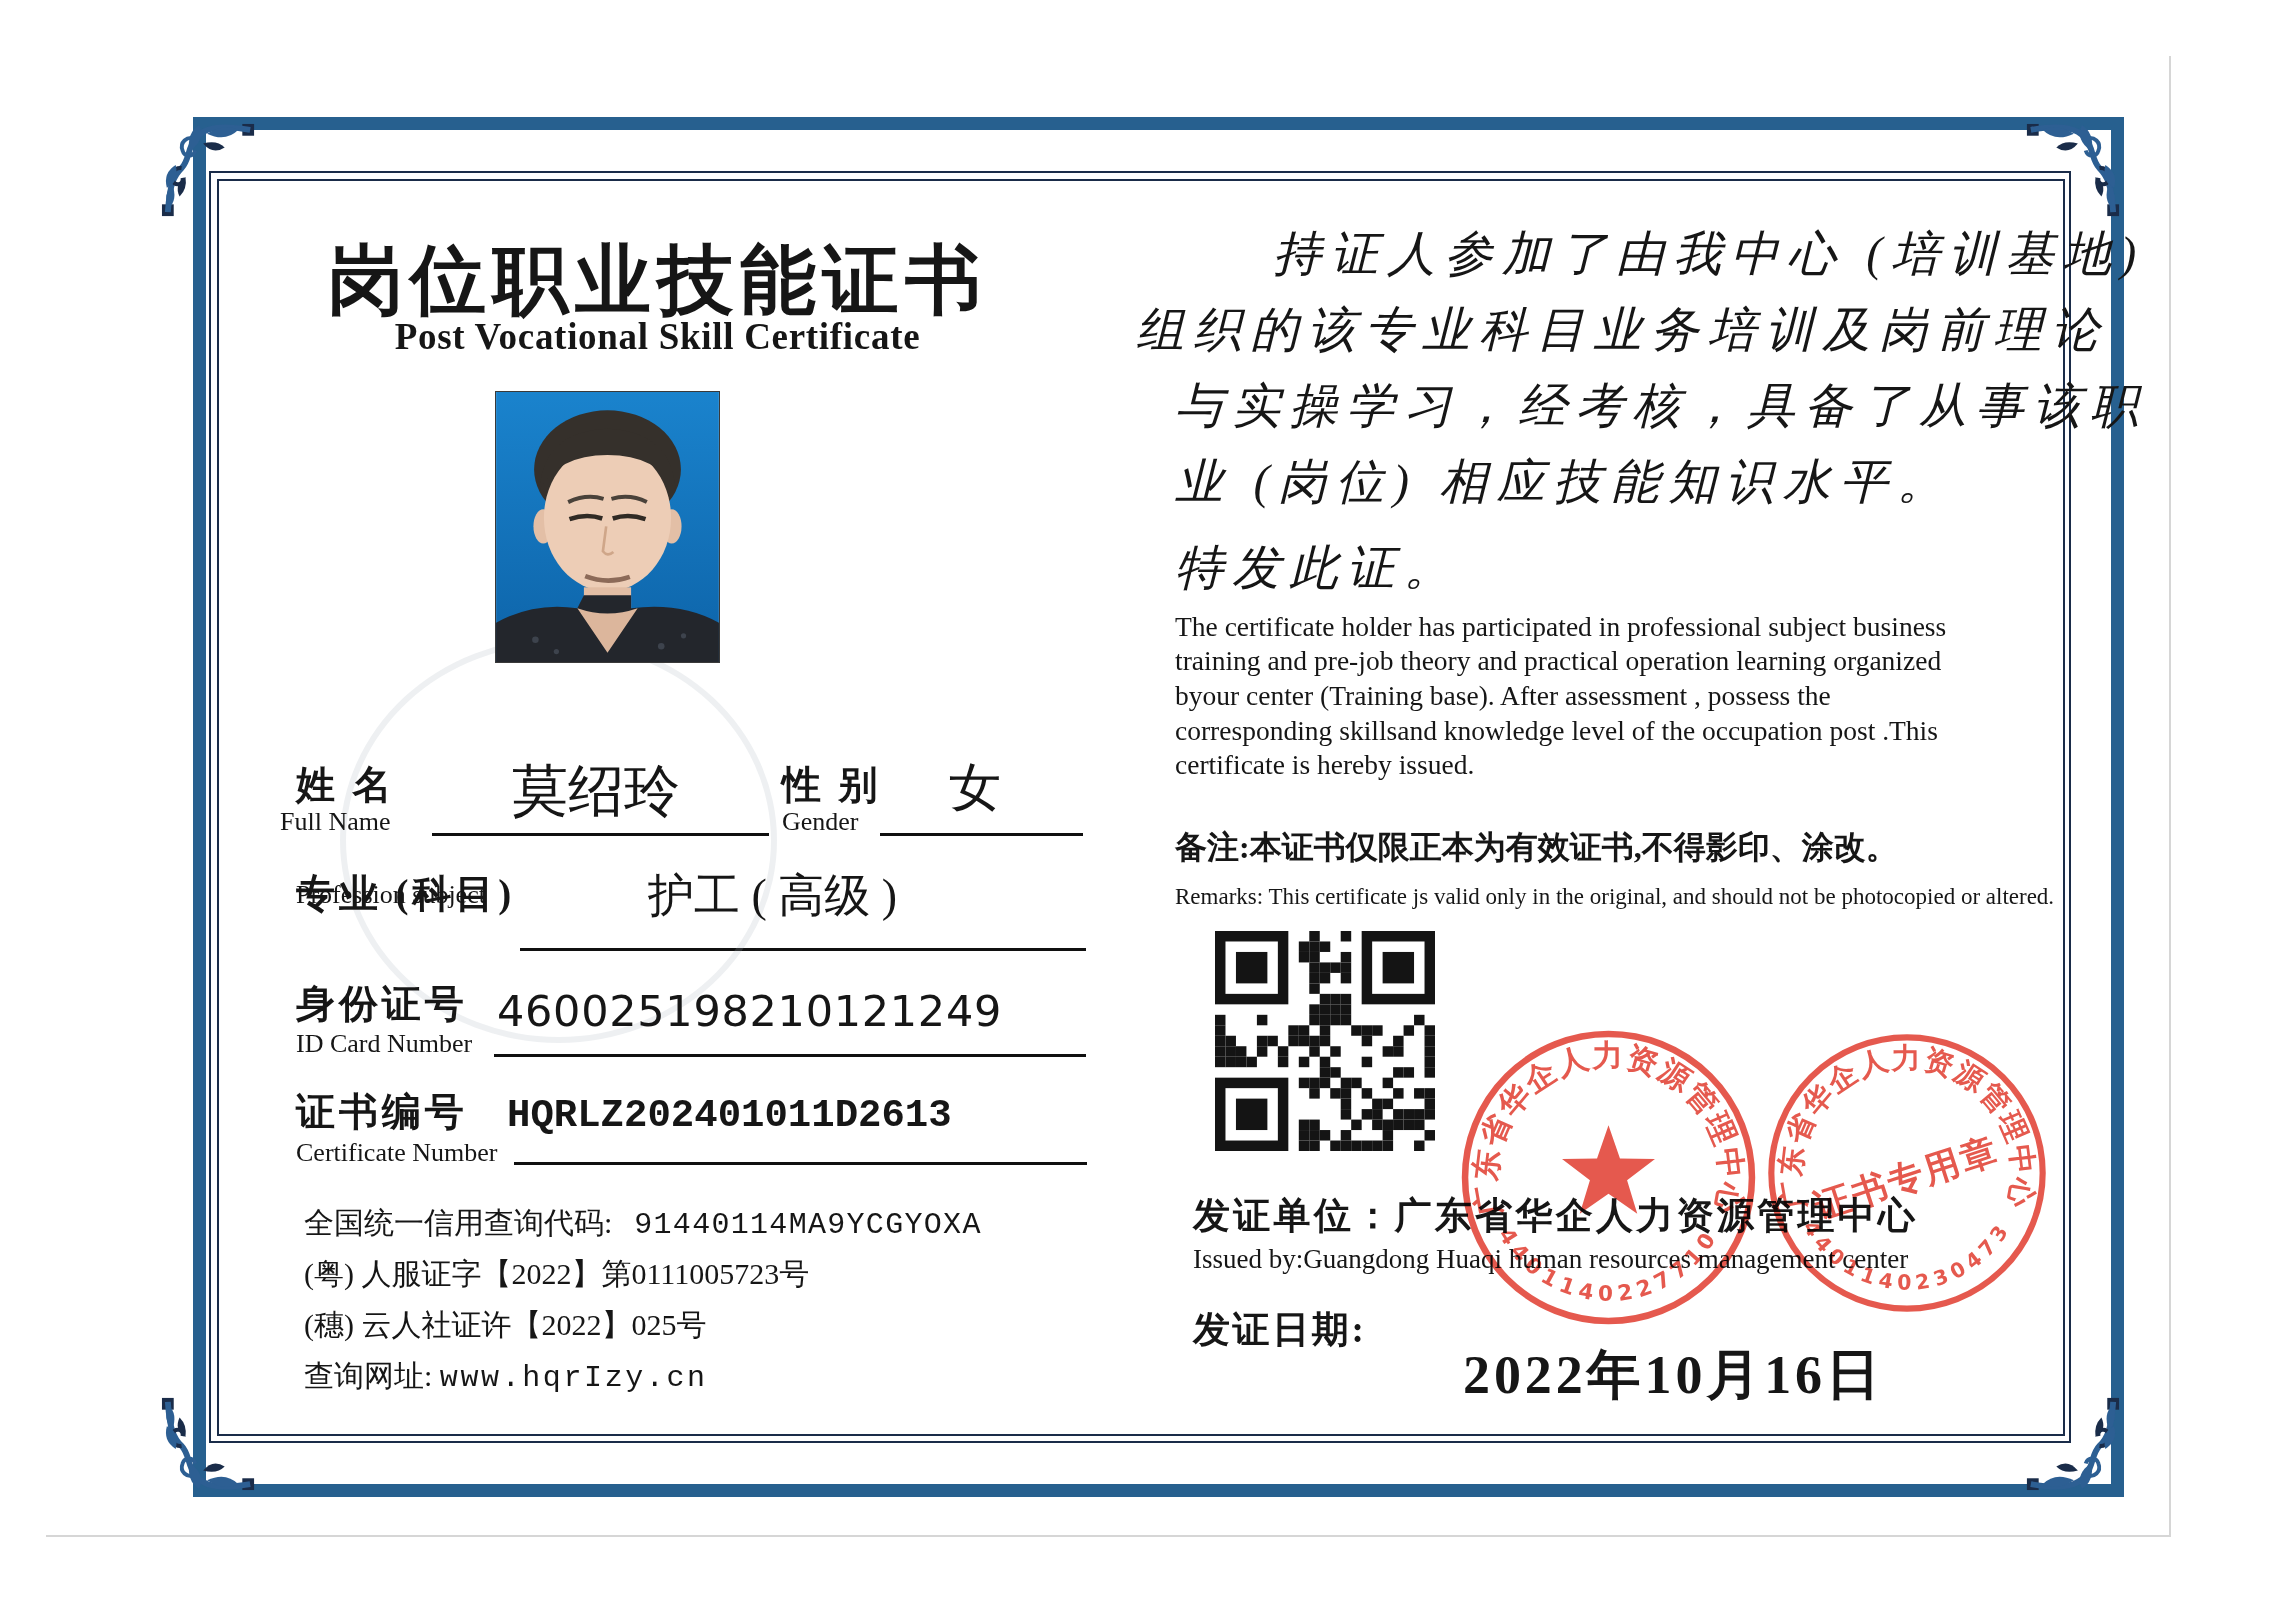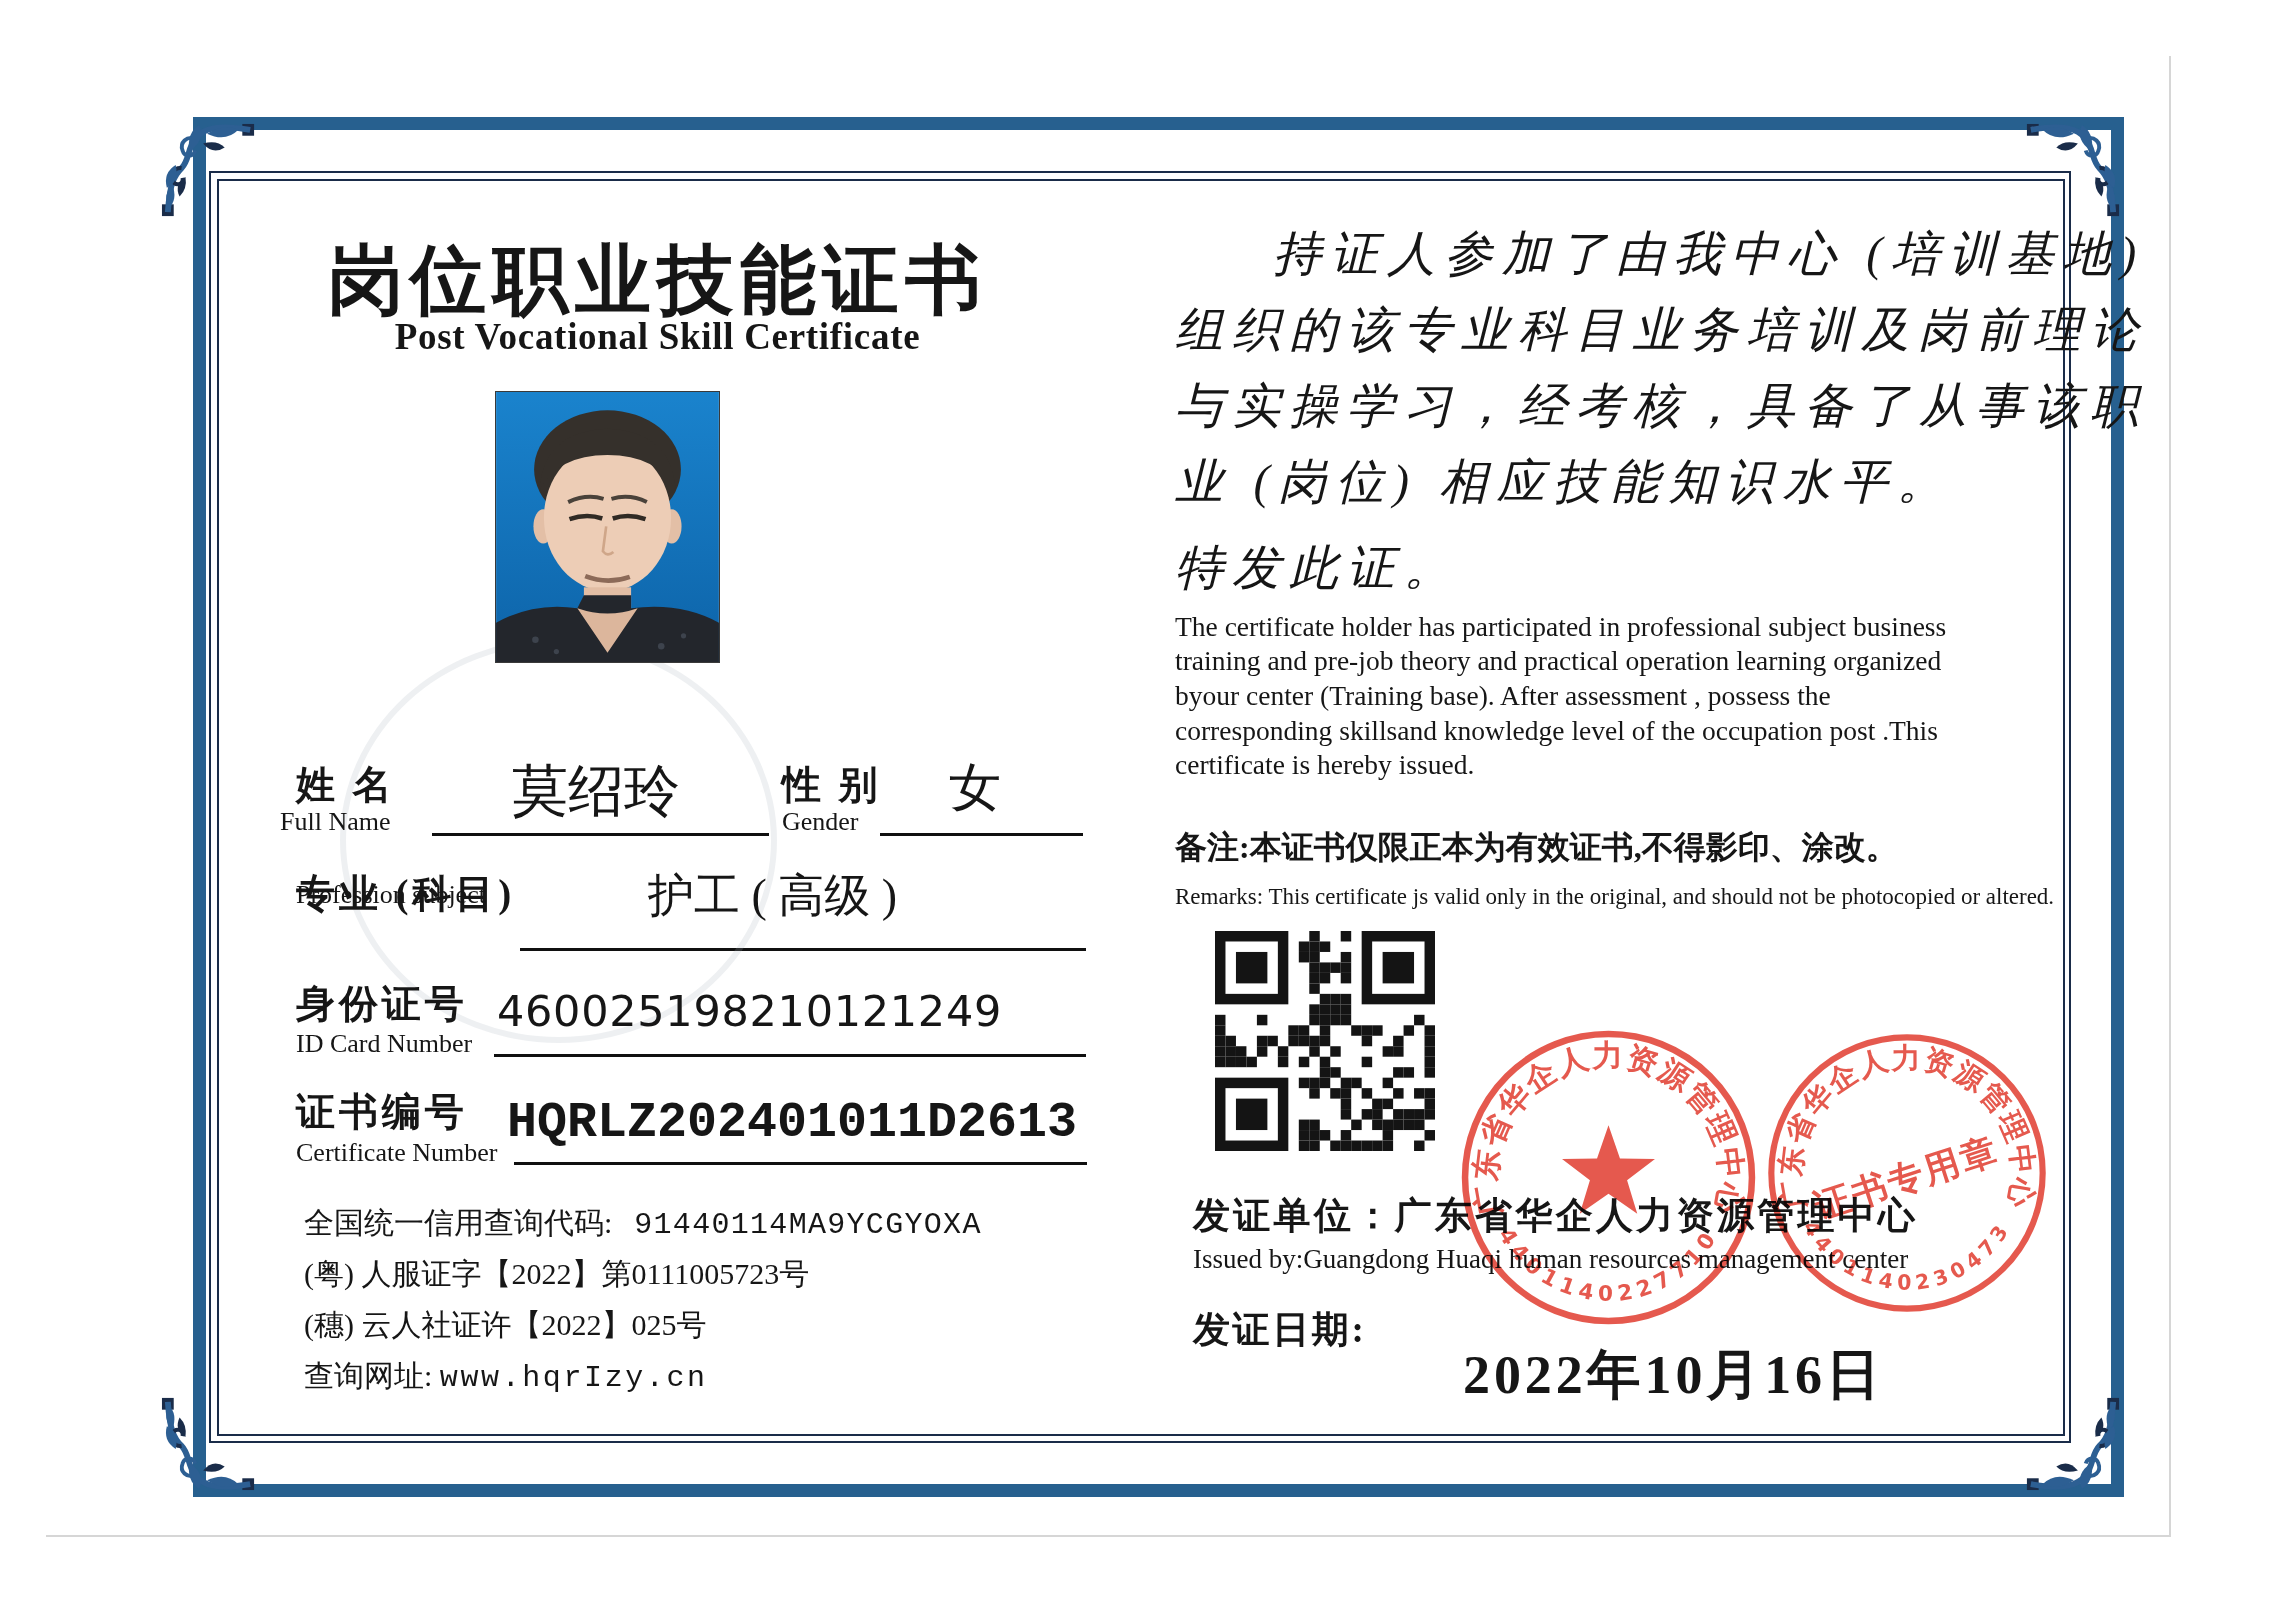--- a/index.html
+++ b/index.html
@@ -19,21 +19,21 @@
   .corner-orn{position:absolute;width:98px;height:98px;z-index:3;}
   
   .title-cn{font-weight:700;font-size:76px;letter-spacing:6.5px;text-align:center;}
   .title-en{font-weight:700;font-size:37px;text-align:center;letter-spacing:0.7px;}
   .label-cn{font-weight:700;font-size:39px;letter-spacing:3.9px;white-space:nowrap;}
   .label-en{font-weight:400;font-size:26px;white-space:nowrap;}
   .value-cjk{font-weight:400;white-space:nowrap;text-align:center;}
   .value-num{font-family:"DejaVu Sans","Liberation Sans",sans-serif;font-weight:400;
              font-size:43px;letter-spacing:0.7px;white-space:nowrap;}
   .value-code{font-family:"Liberation Mono","DejaVu Sans Mono",monospace;font-weight:700;
-              font-size:50px;white-space:nowrap;}
+              font-size:39px;white-space:nowrap;}
   .underline{position:absolute;height:2.6px;background:#101010;}
   .foot-line{font-size:30px;white-space:nowrap;}
   .mono{font-family:"Liberation Mono","DejaVu Sans Mono",monospace;}
   
   .st-cn{font-size:48px;letter-spacing:9.2px;white-space:nowrap;line-height:76px;font-style:italic;}
   .st-en{font-size:27.5px;line-height:35px;white-space:nowrap;}
   .remark-cn{font-size:32px;font-weight:700;white-space:nowrap;}
   .remark-en{font-size:23px;white-space:nowrap;}
   .issuer{font-size:37px;font-weight:700;letter-spacing:3.3px;white-space:nowrap;}
   .issued-by{font-size:27px;white-space:nowrap;}
@@ -164,21 +164,21 @@
   <span class="mono" style="margin-left:14.4px;letter-spacing:1.3px;">91440114MA9YCGYOXA</span>
 </div>
 <div class="abs content foot-line" style="left:304px;top:1254px;">(粤) 人服证字【2022】第0111005723号</div>
 <div class="abs content foot-line" style="left:304px;top:1305px;">(穗) 云人社证许【2022】025号</div>
 <div class="abs content foot-line" style="left:304px;top:1356px;text-align:center;">
   <span>查询网址:</span>
   <span class="mono" style="letter-spacing:2.6px;">www.hqrIzy.cn</span>
 </div>
 
 <div class="abs content st-cn" style="left:1175px;top:216px;padding-left:98px;">持证人参加了由我中心 (培训基地)</div>
-<div class="abs content st-cn" style="left:1175px;top:292px;">组织的该专业科目业务培训及岗前理论</div>
+<div class="abs content st-cn" style="left:1136px;top:292px;">组织的该专业科目业务培训及岗前理论</div>
 <div class="abs content st-cn" style="left:1175px;top:368px;">与实操学习，经考核，具备了从事该职</div>
 <div class="abs content st-cn" style="left:1175px;top:444px;">业 (岗位) 相应技能知识水平。</div>
 <div class="abs content st-cn" style="left:1175px;top:530px;">特发此证。</div>
 
 <div class="abs content st-en" style="left:1175px;top:609px;">The certificate holder has participated in professional subject business</div>
 <div class="abs content st-en" style="left:1175px;top:643px;">training and pre-job theory and practical operation learning organized</div>
 <div class="abs content st-en" style="left:1175px;top:678px;">byour  center  (Training base).  After  assessment , possess  the</div>
 <div class="abs content st-en" style="left:1175px;top:713px;">corresponding skillsand knowledge  level of the occupation post .This</div>
 <div class="abs content st-en" style="left:1175px;top:747px;">certificate is hereby issued.</div>
 

